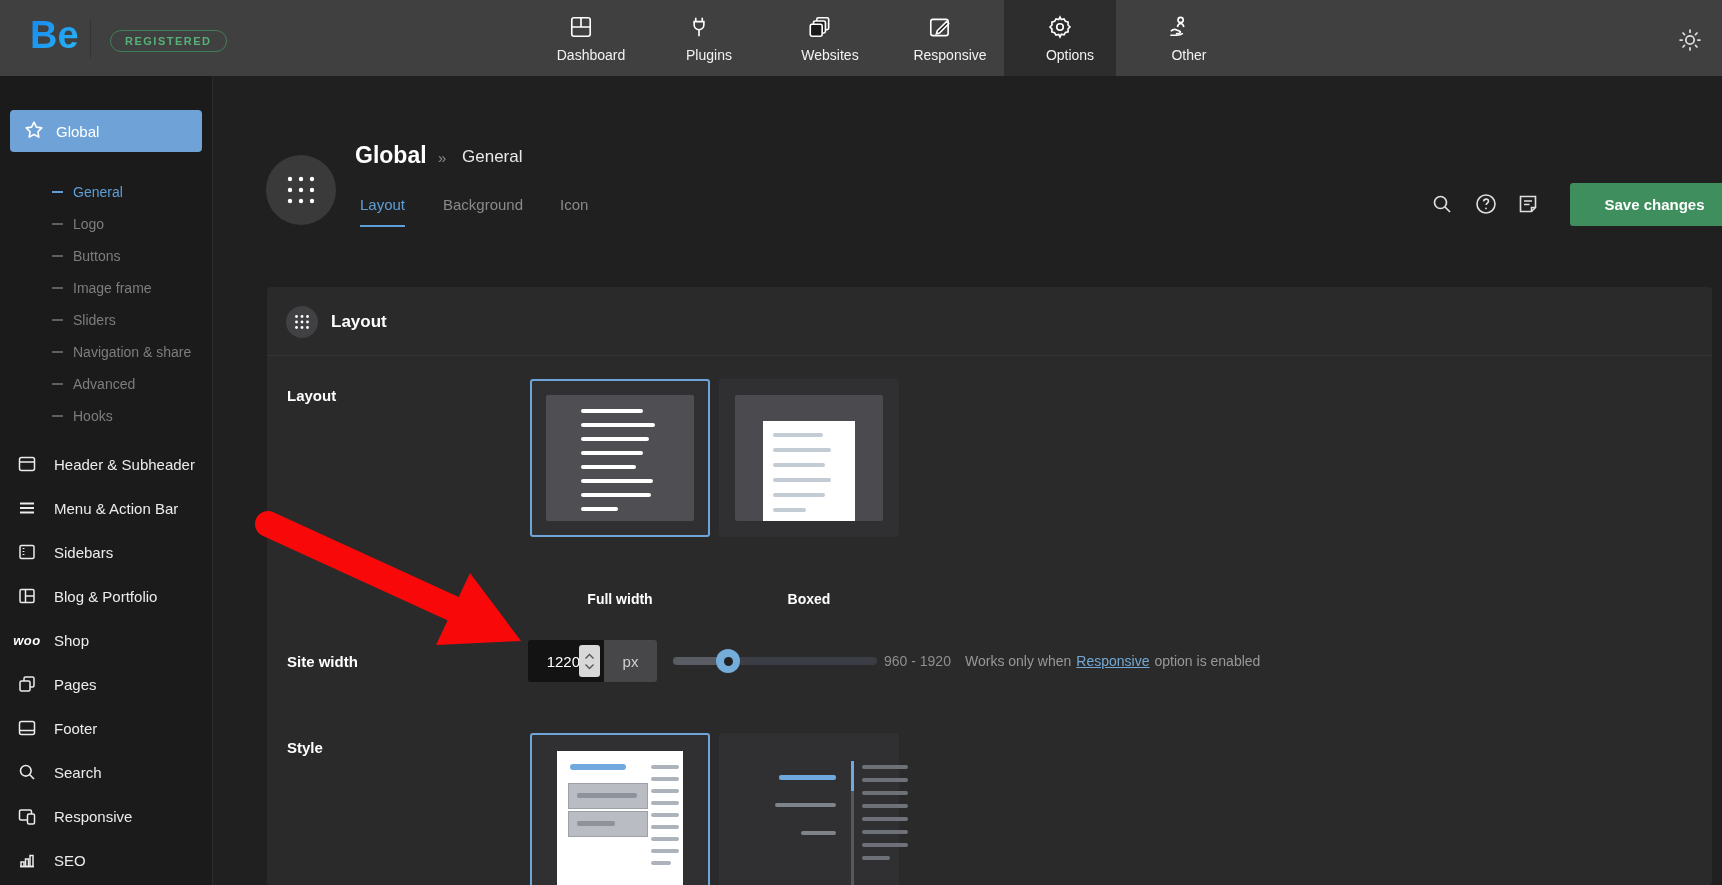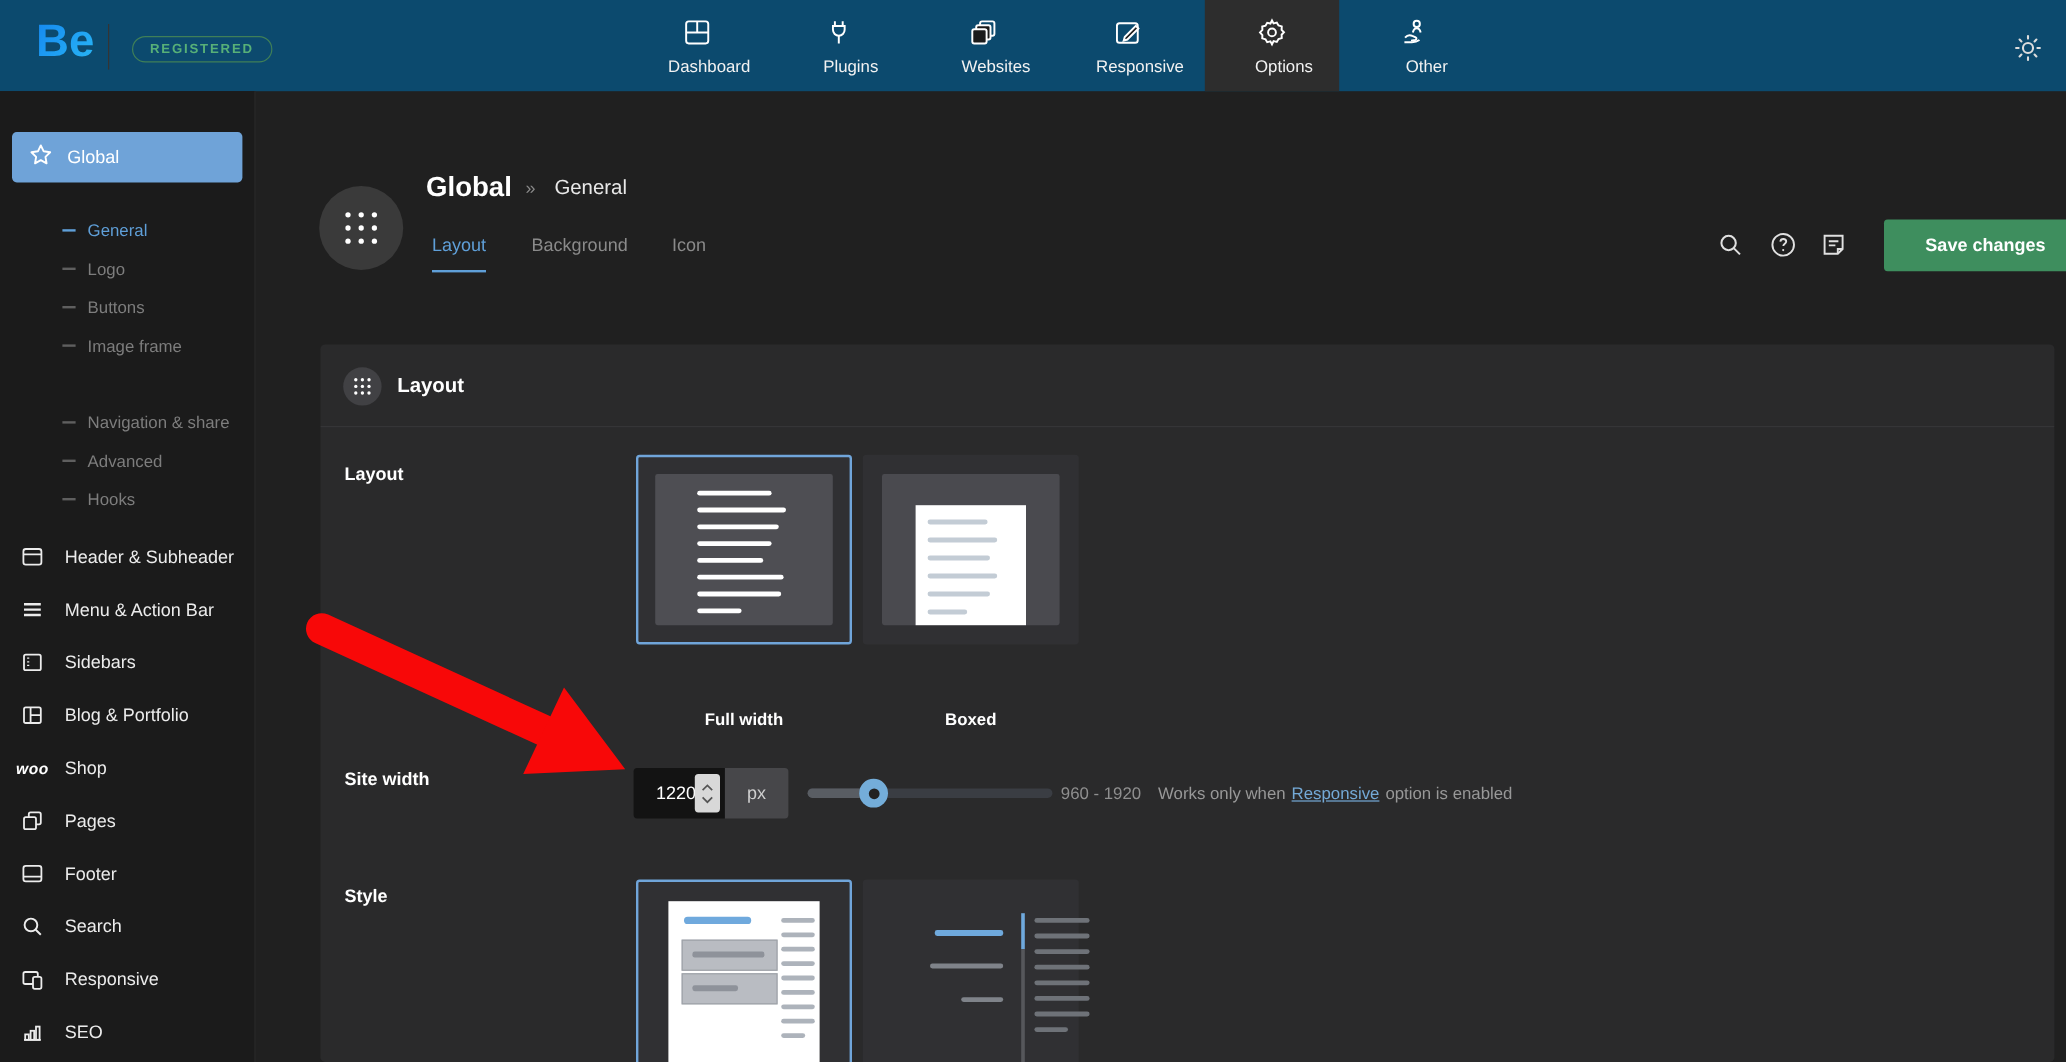--- a/index.html
+++ b/index.html
@@ -2,21 +2,21 @@
 <html><head>
 <meta charset="utf-8">
 <style>
   * { margin:0; padding:0; box-sizing:border-box; }
   html,body { width:1722px; height:885px; background:#202020; overflow:hidden;
               font-family:"Liberation Sans", sans-serif; }
   #app { position:relative; width:1722px; height:885px; background:#202020; }
   .abs { position:absolute; }
 
   
-  #topbar { position:absolute; left:0; top:0; width:1722px; height:76px; background:#0c4a6e; }
+  #topbar { position:absolute; left:0; top:0; width:1722px; height:76px; background:#404040; }
   #logo { position:absolute; left:30px; top:14px; font-size:38px; font-weight:700;
           background:linear-gradient(130deg,#1486f0,#2ab9f5); color:#1d9bf1;
           -webkit-background-clip:text; background-clip:text; -webkit-text-fill-color:transparent; }
   #logo-divider { position:absolute; left:90px; top:20px; width:1px; height:38px; background:#343434; }
   #badge { position:absolute; left:110px; top:30px; padding:4px 14px; border:1px solid #3f7f58;
            border-radius:12px; color:#57b078; font-size:11px; font-weight:700; letter-spacing:1.5px; }
   .nav-item { position:absolute; top:0; width:112px; height:76px; display:flex; flex-direction:column;
               align-items:center; justify-content:center; gap:7px; color:#fff; cursor:pointer; }
   .nav-item.active { background:#2d2d2d; }
   .nav-label { font-size:14px; color:#f2f2f2;padding-left:20px; }
@@ -190,20 +190,24 @@
       <span>Logo</span>
       </div>
     <div class="sub-item" style="top:164px">
       <span class="sub-dash"></span>
       <span>Buttons</span>
       </div>
     <div class="sub-item" style="top:196px">
       <span class="sub-dash"></span>
       <span>Image frame</span>
       </div>
+    <div class="sub-item" style="top:228px">
+      <span class="sub-dash"></span>
+      <span>Sliders</span>
+      </div>
     <div class="sub-item" style="top:260px">
       <span class="sub-dash"></span>
       <span>Navigation &amp; share</span>
       </div>
     <div class="sub-item" style="top:292px">
       <span class="sub-dash"></span>
       <span>Advanced</span>
       </div>
     <div class="sub-item" style="top:324px">
       <span class="sub-dash"></span>
@@ -395,21 +399,21 @@
           <div class="mock-line" style="left:10px; top:42px; width:52px; background:#c3ccd5"></div>
           <div class="mock-line" style="left:10px; top:57px; width:58px; background:#c3ccd5"></div>
           <div class="mock-line" style="left:10px; top:72px; width:52px; background:#c3ccd5"></div>
           <div class="mock-line" style="left:10px; top:87px; width:33px; background:#c3ccd5"></div>
         </div>
       </div>
     </div>
     <div class="tile-label" style="left:263px; top:268px">Full width</div>
     <div class="tile-label" style="left:452px; top:268px">Boxed</div>
 
-    <div class="row-label" style="top:354px">Site width</div>
+    <div class="row-label" style="top:366px">Site width</div>
 
     <div id="sw-input-group">
       <div id="sw-input-box">
         <input id="sw-input" value="1220" style="">
         <div id="sw-spinner">
           <svg width="11" height="7" viewBox="0 0 11 7">
               <path d="M1.5 5.5 5.5 1.5 9.5 5.5" fill="none" stroke="#555" stroke-width="1.4"></path>
             </svg>
           <svg width="11" height="7" viewBox="0 0 11 7">
               <path d="M1.5 1.5 5.5 5.5 9.5 1.5" fill="none" stroke="#555" stroke-width="1.4"></path>

